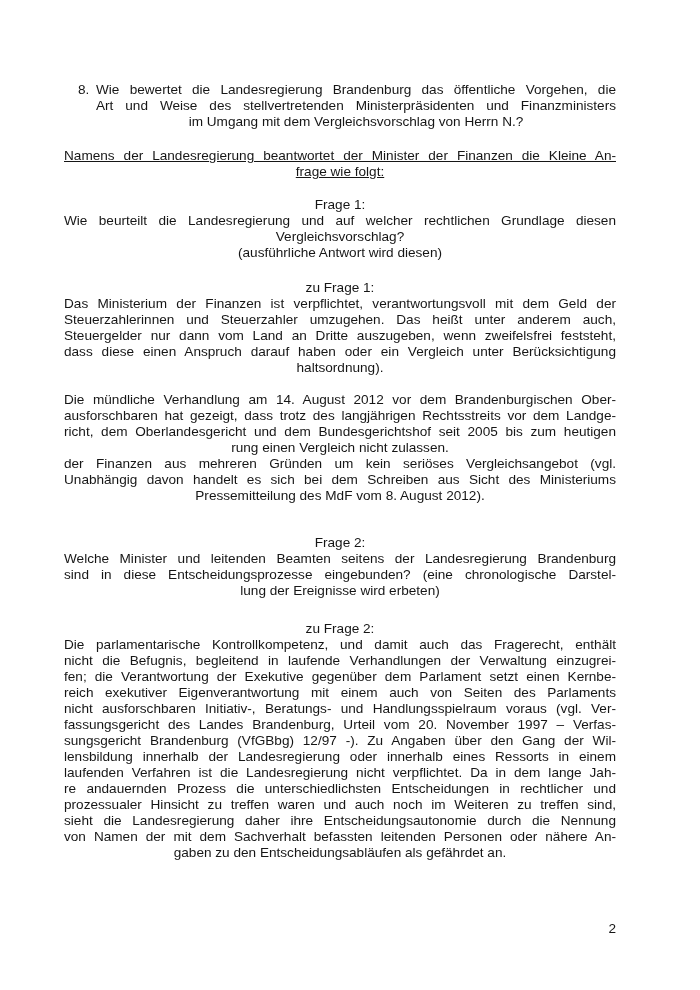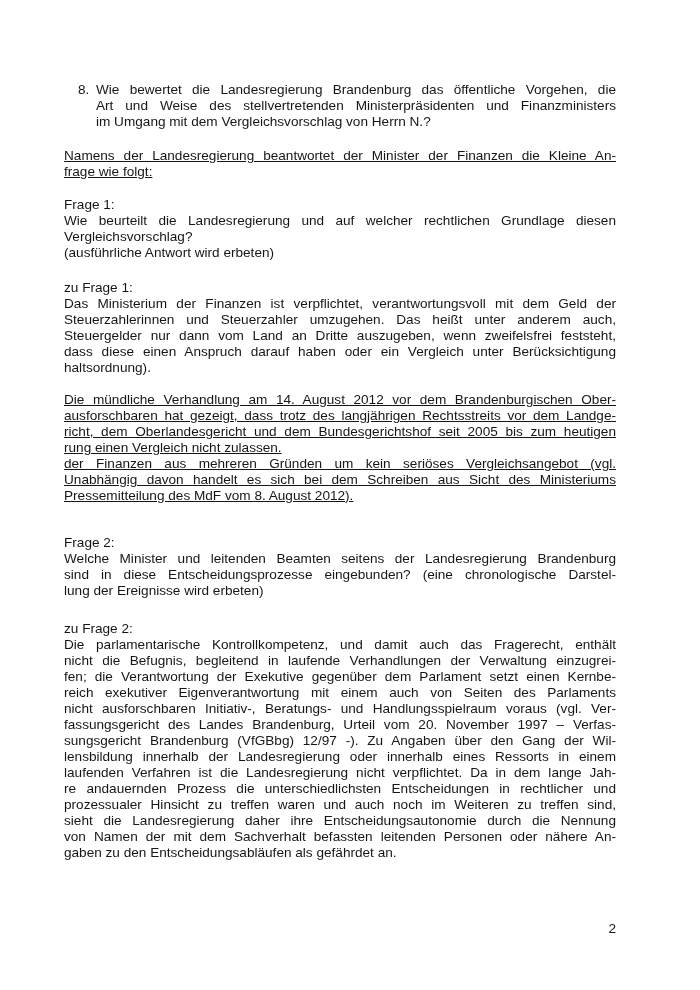--- a/index.html
+++ b/index.html
@@ -22,35 +22,36 @@
     font-size: 13.6px;
     line-height: 16px;
     color: #161616;
   }
   .block { margin: 0; }
   
   .ln {
     height: 16px;
     overflow: hidden;
     white-space: normal;
+    text-align: center;
   }
   
   .ln.fill { text-align: justify; }
   .ln.fill::after { content: ""; display: inline-block; width: 100%; height: 0; }
 
   .underlined .ln { text-decoration: underline; }
 
   
   .qitem { position: relative; padding-left: 32px; }
   .qitem .qnum { position: absolute; left: 14px; top: 0; }
 
   .mt-namens  { margin-top: 18px; }
   .mt-frage1  { margin-top: 17px; }
   .mt-zuf1    { margin-top: 19px; }
-  .mt-muend   { margin-top: 16px; text-decoration: underline; }
+  .mt-muend   { margin-top: 16px; }
   .mt-frage2  { margin-top: 31px; }
   .mt-zuf2    { margin-top: 22px; }
 
   .page-number {
     position: absolute;
     top: 921px;
     right: 84px;
     font-size: 13.6px;
     line-height: 16px;
     color: #161616;
@@ -73,21 +74,21 @@
 
     <div class="block underlined mt-namens">
         <div class="ln fill">Namens der Landesregierung beantwortet der Minister der Finanzen die Kleine An-</div>
         <div class="ln">frage wie folgt:</div>
       </div>
 
     <div class="block mt-frage1">
         <div class="ln">Frage 1:</div>
         <div class="ln fill">Wie beurteilt die Landesregierung und auf welcher rechtlichen Grundlage diesen</div>
         <div class="ln">Vergleichsvorschlag?</div>
-        <div class="ln">(ausführliche Antwort wird erbeten)</div>
+        <div class="ln">(ausführliche Antwort wird diesen)</div>
       </div>
 
     <div class="block mt-zuf1">
         <div class="ln">zu Frage 1:</div>
         <div class="ln fill">Das Ministerium der Finanzen ist verpflichtet, verantwortungsvoll mit dem Geld der</div>
         <div class="ln fill">Steuerzahlerinnen und Steuerzahler umzugehen. Das heißt unter anderem auch,</div>
         <div class="ln fill">Steuergelder nur dann vom Land an Dritte auszugeben, wenn zweifelsfrei feststeht,</div>
         <div class="ln fill">dass diese einen Anspruch darauf haben oder ein Vergleich unter Berücksichtigung</div>
         <div class="ln">haltsordnung).</div>
       </div>

